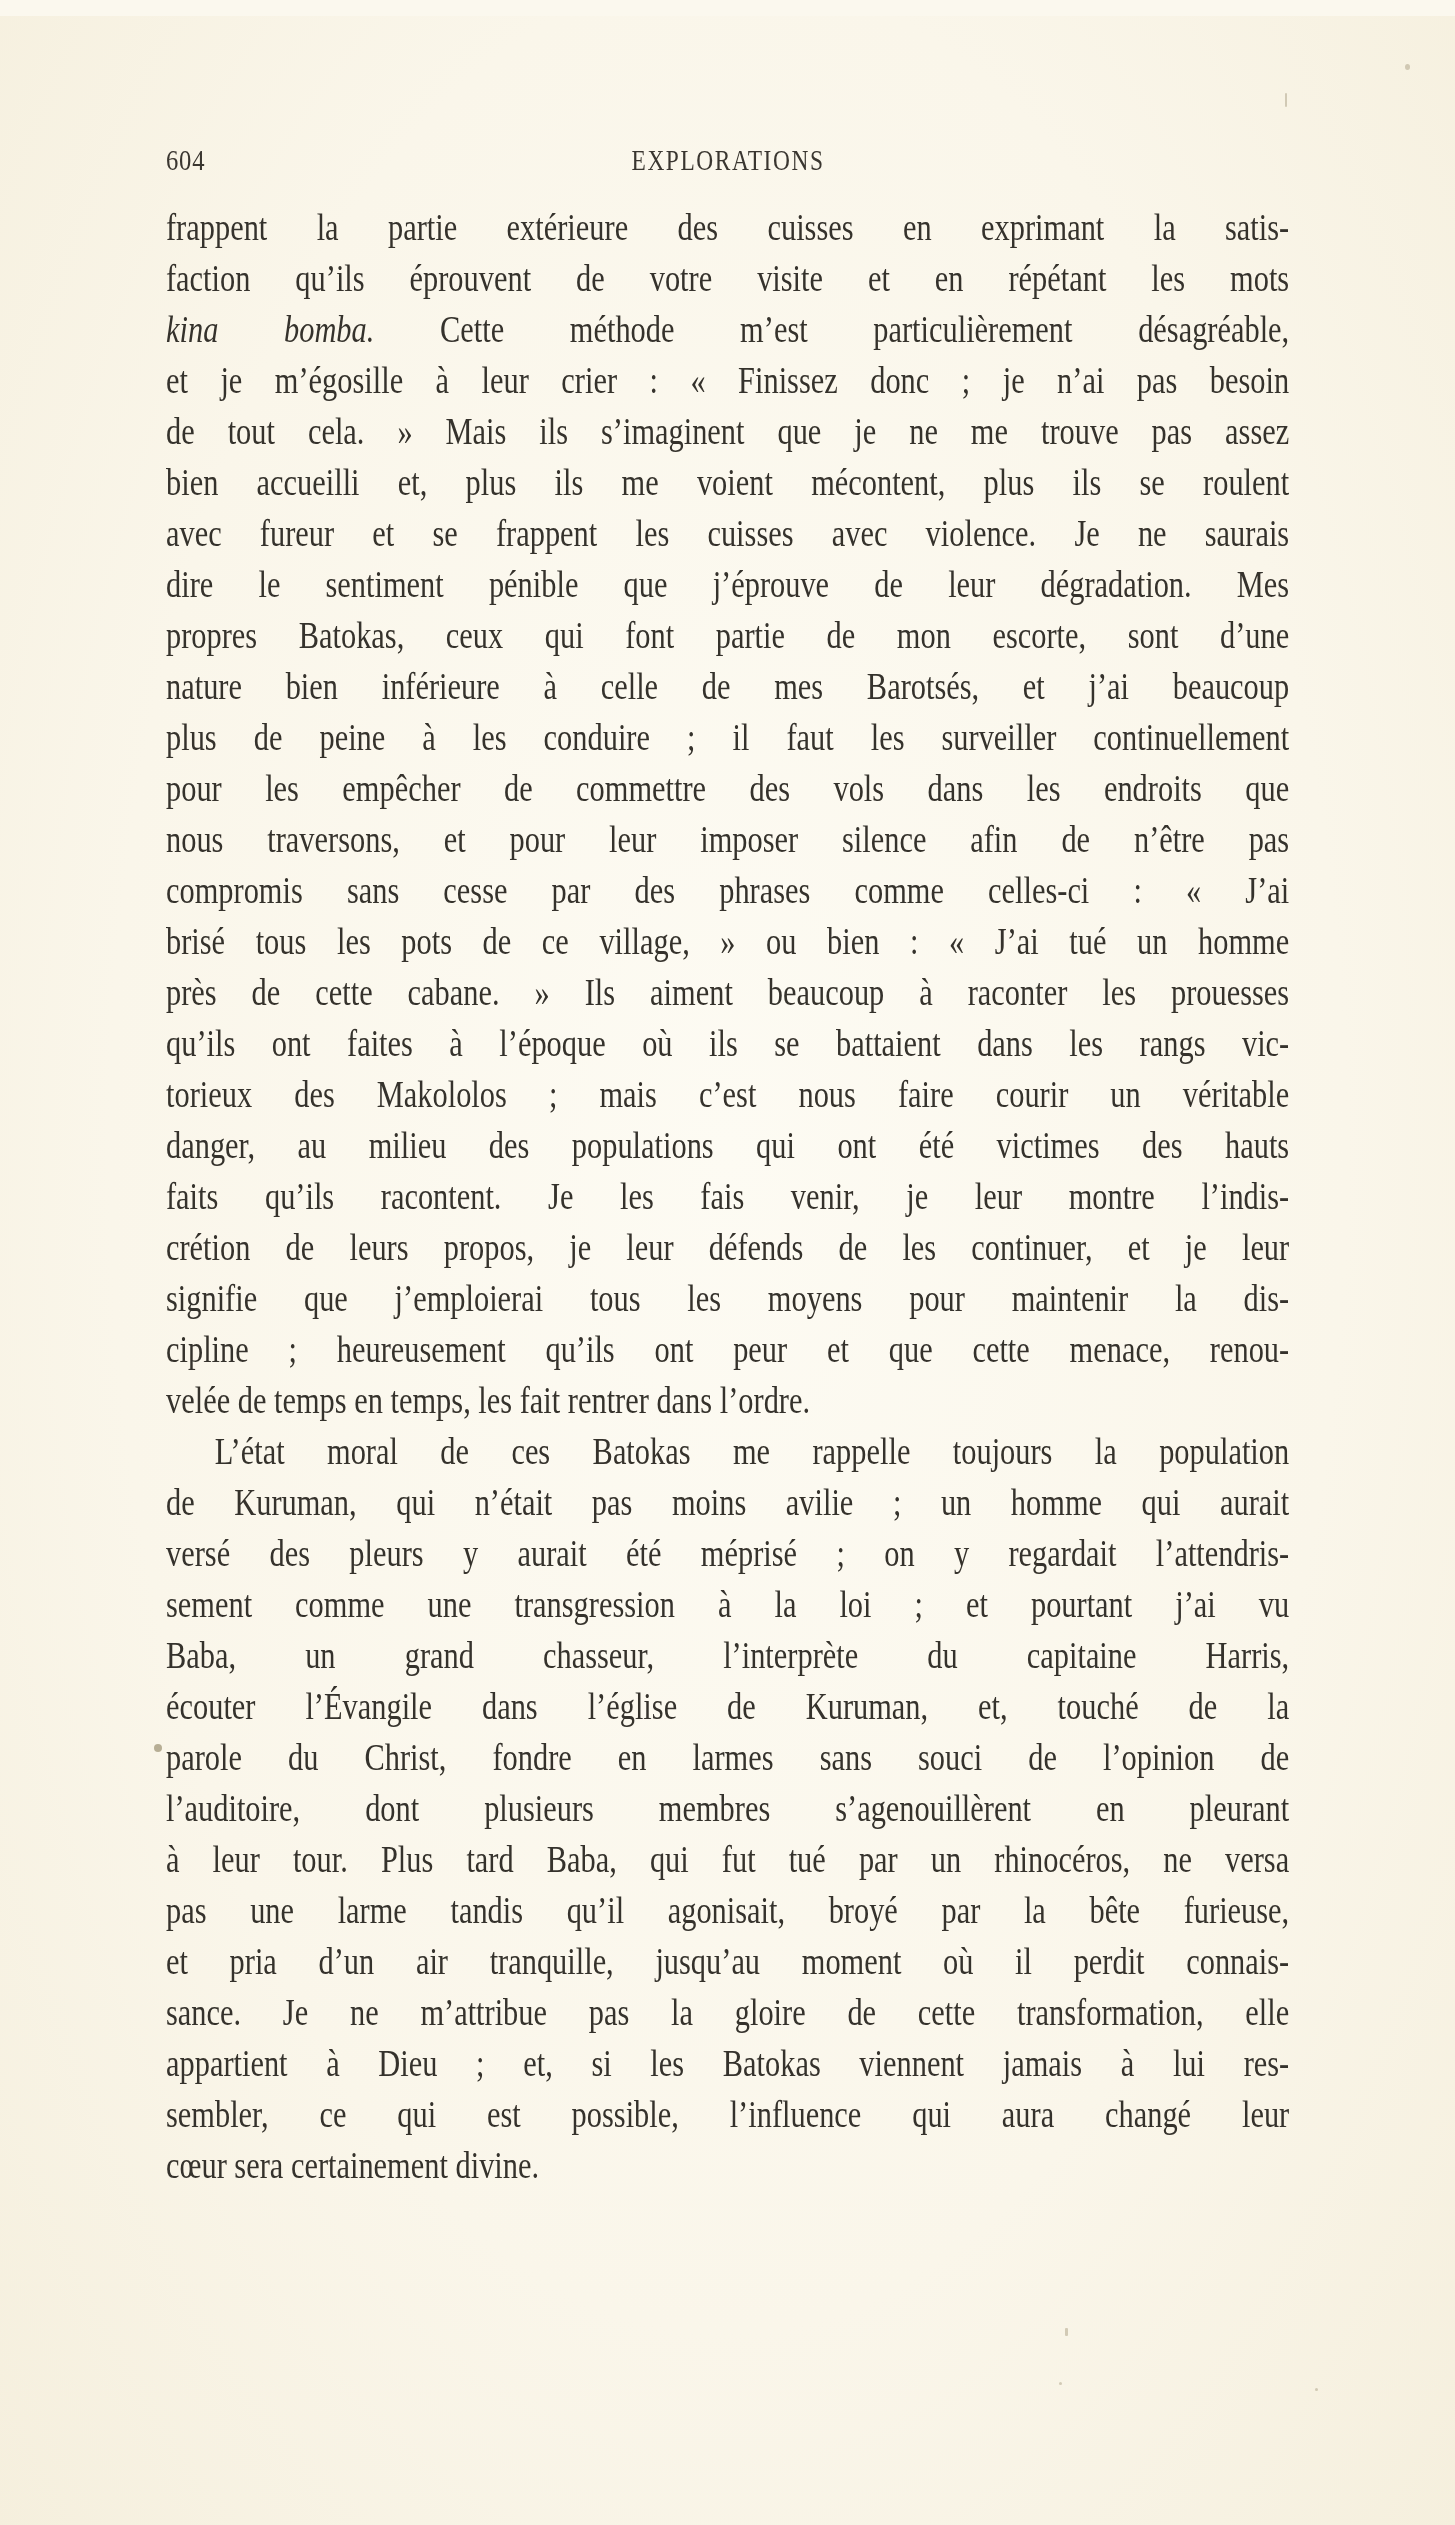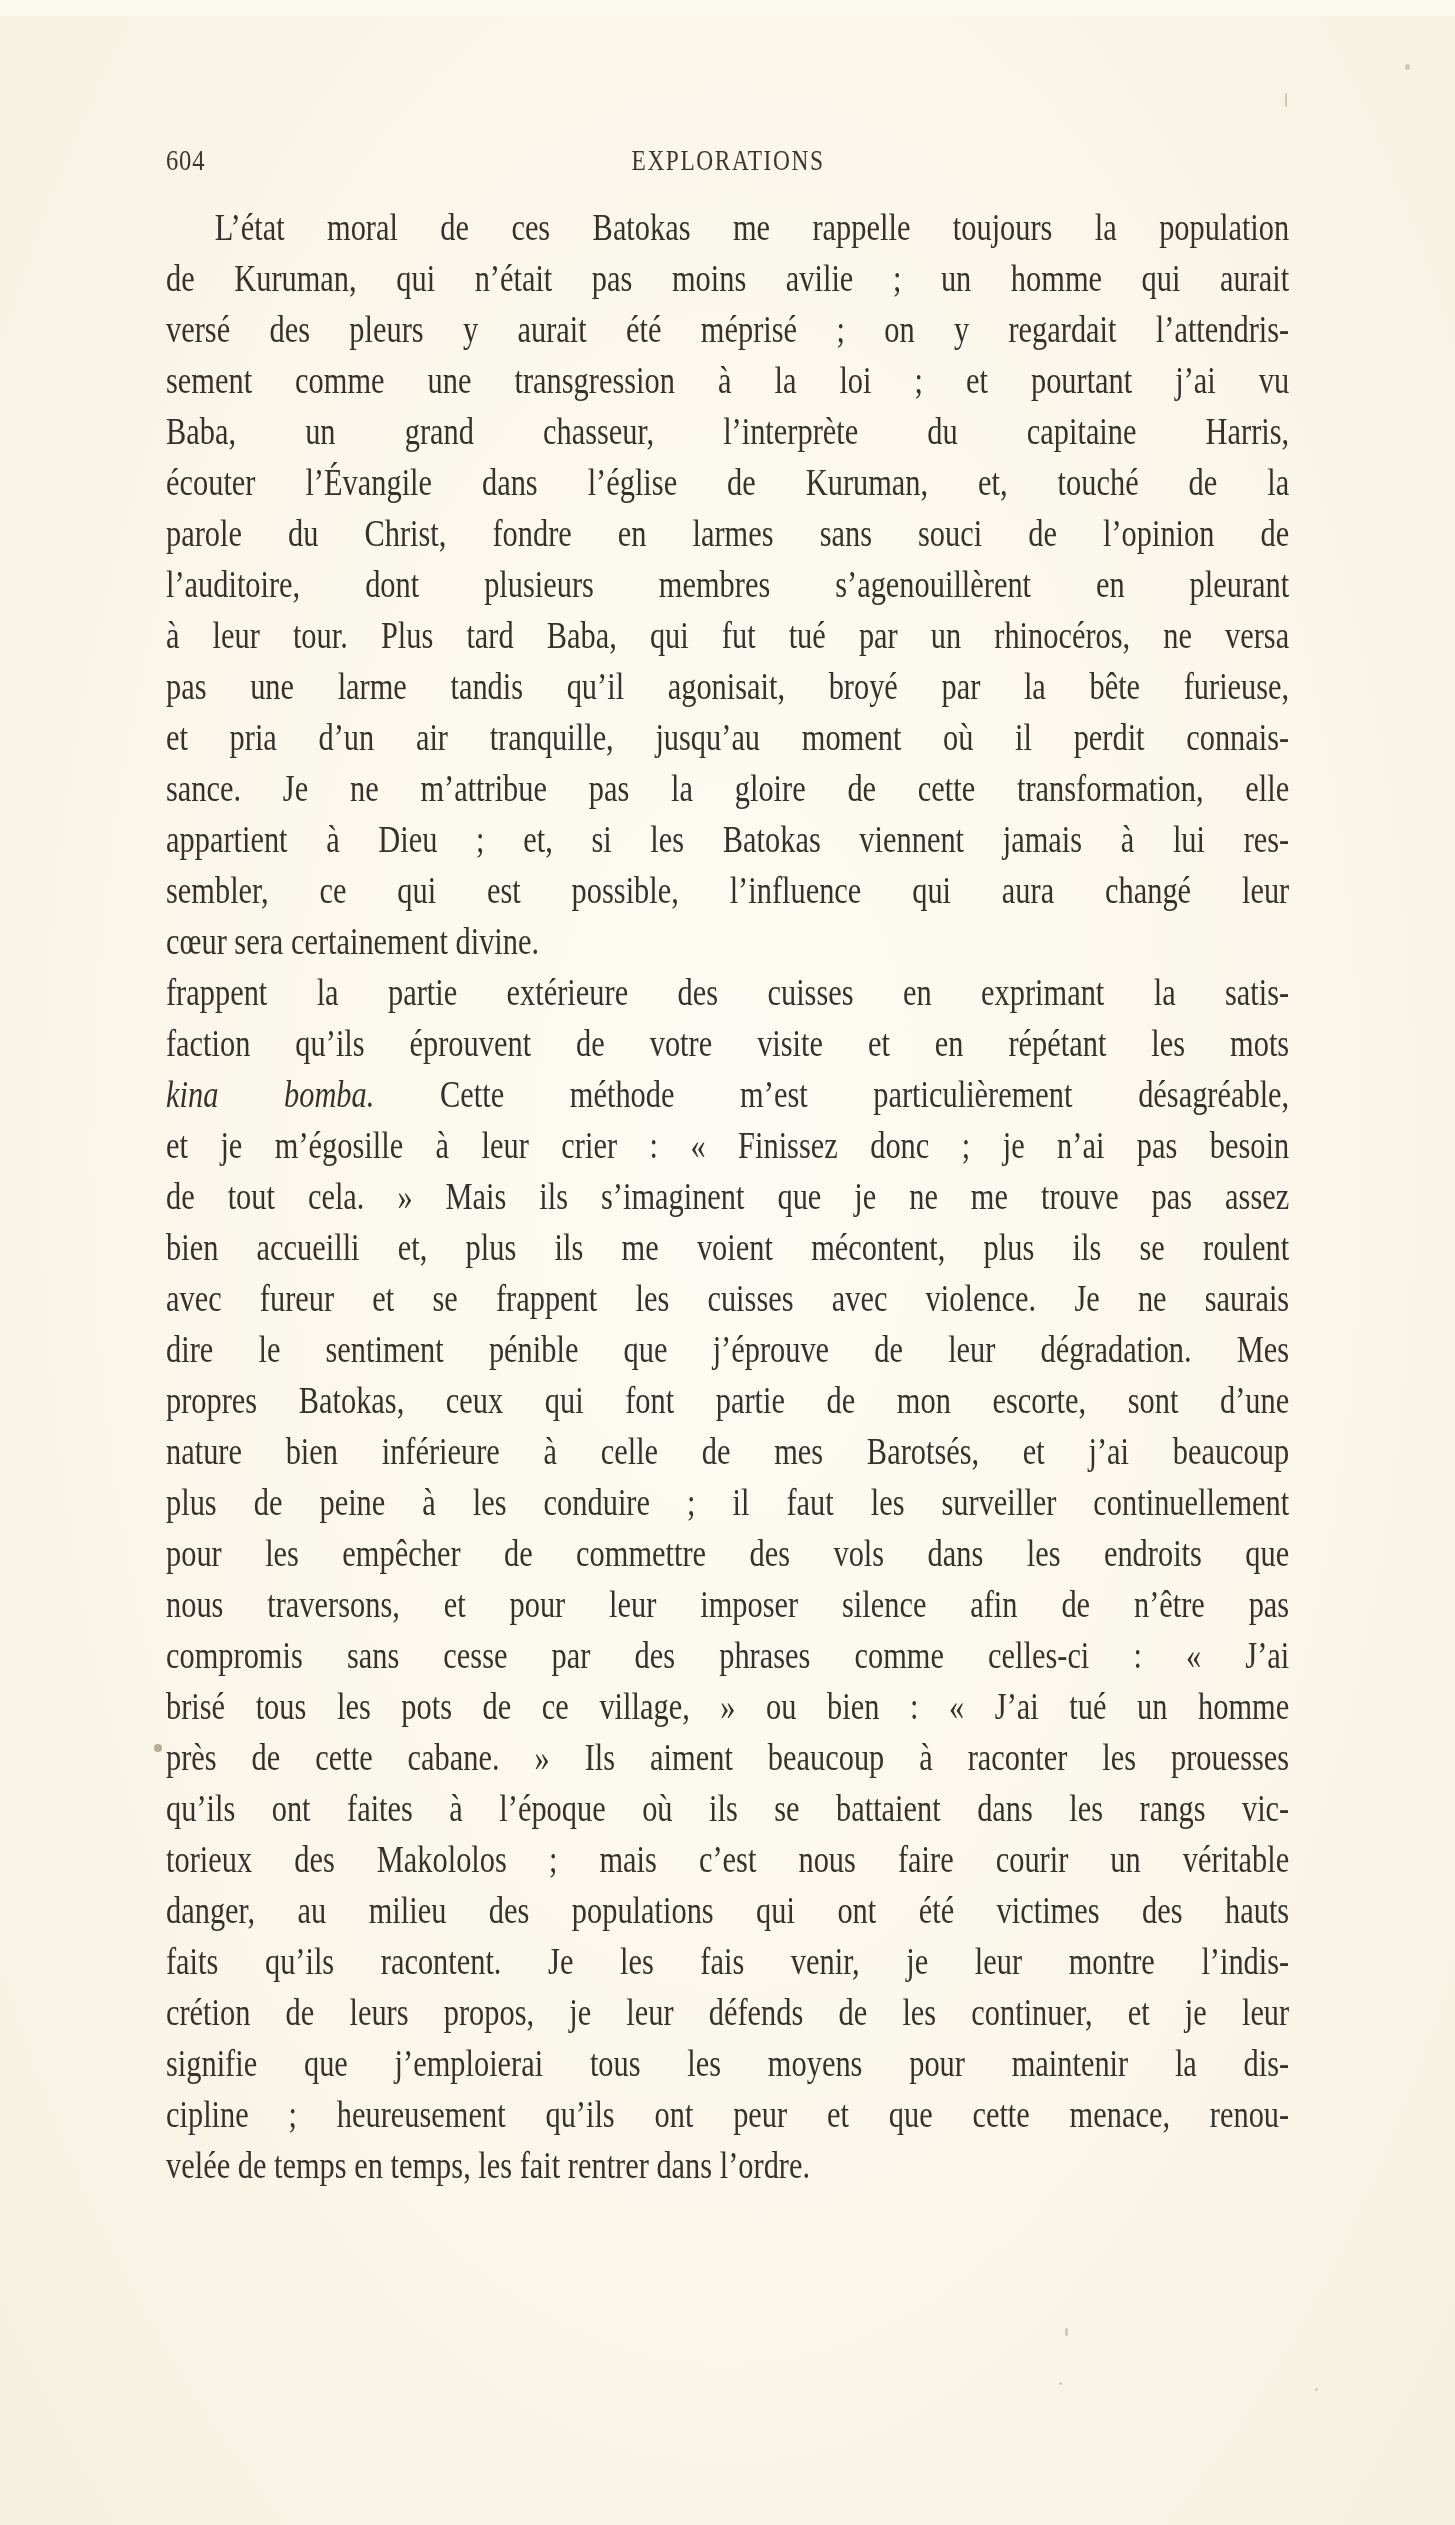--- a/index.html
+++ b/index.html
@@ -95,38 +95,20 @@
 
 <div class="page">
 
   <div class="running-head">
     <span class="page-number">604</span>
     <span class="running-title">EXPLORATIONS</span>
   </div>
 
   <div class="body-text">
     <div class="paragraph">
-      <span class="line indent">L’état moral de ces Batokas me rappelle toujours la population</span>
-      <span class="line">de Kuruman, qui n’était pas moins avilie ; un homme qui aurait</span>
-      <span class="line">versé des pleurs y aurait été méprisé ; on y regardait l’attendris-</span>
-      <span class="line">sement comme une transgression à la loi ; et pourtant j’ai vu</span>
-      <span class="line">Baba, un grand chasseur, l’interprète du capitaine Harris,</span>
-      <span class="line">écouter l’Évangile dans l’église de Kuruman, et, touché de la</span>
-      <span class="line">parole du Christ, fondre en larmes sans souci de l’opinion de</span>
-      <span class="line">l’auditoire, dont plusieurs membres s’agenouillèrent en pleurant</span>
-      <span class="line">à leur tour. Plus tard Baba, qui fut tué par un rhinocéros, ne versa</span>
-      <span class="line">pas une larme tandis qu’il agonisait, broyé par la bête furieuse,</span>
-      <span class="line">et pria d’un air tranquille, jusqu’au moment où il perdit connais-</span>
-      <span class="line">sance. Je ne m’attribue pas la gloire de cette transformation, elle</span>
-      <span class="line">appartient à Dieu ; et, si les Batokas viennent jamais à lui res-</span>
-      <span class="line">sembler, ce qui est possible, l’influence qui aura changé leur</span>
-      <span class="line last">cœur sera certainement divine.</span>
-    </div>
-
-    <div class="paragraph">
       <span class="line">frappent la partie extérieure des cuisses en exprimant la satis-</span>
       <span class="line">faction qu’ils éprouvent de votre visite et en répétant les mots</span>
       <span class="line"><span class="italic">kina bomba.</span><span> Cette méthode m’est particulièrement désagréable,</span></span>
       <span class="line">et je m’égosille à leur crier : « Finissez donc ; je n’ai pas besoin</span>
       <span class="line">de tout cela. » Mais ils s’imaginent que je ne me trouve pas assez</span>
       <span class="line">bien accueilli et, plus ils me voient mécontent, plus ils se roulent</span>
       <span class="line">avec fureur et se frappent les cuisses avec violence. Je ne saurais</span>
       <span class="line">dire le sentiment pénible que j’éprouve de leur dégradation. Mes</span>
       <span class="line">propres Batokas, ceux qui font partie de mon escorte, sont d’une</span>
       <span class="line">nature bien inférieure à celle de mes Barotsés, et j’ai beaucoup</span>
@@ -138,20 +120,38 @@
       <span class="line">près de cette cabane. » Ils aiment beaucoup à raconter les prouesses</span>
       <span class="line">qu’ils ont faites à l’époque où ils se battaient dans les rangs vic-</span>
       <span class="line">torieux des Makololos ; mais c’est nous faire courir un véritable</span>
       <span class="line">danger, au milieu des populations qui ont été victimes des hauts</span>
       <span class="line">faits qu’ils racontent. Je les fais venir, je leur montre l’indis-</span>
       <span class="line">crétion de leurs propos, je leur défends de les continuer, et je leur</span>
       <span class="line">signifie que j’emploierai tous les moyens pour maintenir la dis-</span>
       <span class="line">cipline ; heureusement qu’ils ont peur et que cette menace, renou-</span>
       <span class="line last">velée de temps en temps, les fait rentrer dans l’ordre.</span>
     </div>
+
+    <div class="paragraph">
+      <span class="line indent">L’état moral de ces Batokas me rappelle toujours la population</span>
+      <span class="line">de Kuruman, qui n’était pas moins avilie ; un homme qui aurait</span>
+      <span class="line">versé des pleurs y aurait été méprisé ; on y regardait l’attendris-</span>
+      <span class="line">sement comme une transgression à la loi ; et pourtant j’ai vu</span>
+      <span class="line">Baba, un grand chasseur, l’interprète du capitaine Harris,</span>
+      <span class="line">écouter l’Évangile dans l’église de Kuruman, et, touché de la</span>
+      <span class="line">parole du Christ, fondre en larmes sans souci de l’opinion de</span>
+      <span class="line">l’auditoire, dont plusieurs membres s’agenouillèrent en pleurant</span>
+      <span class="line">à leur tour. Plus tard Baba, qui fut tué par un rhinocéros, ne versa</span>
+      <span class="line">pas une larme tandis qu’il agonisait, broyé par la bête furieuse,</span>
+      <span class="line">et pria d’un air tranquille, jusqu’au moment où il perdit connais-</span>
+      <span class="line">sance. Je ne m’attribue pas la gloire de cette transformation, elle</span>
+      <span class="line">appartient à Dieu ; et, si les Batokas viennent jamais à lui res-</span>
+      <span class="line">sembler, ce qui est possible, l’influence qui aura changé leur</span>
+      <span class="line last">cœur sera certainement divine.</span>
+    </div>
   </div>
 
   <span class="speck" style="left:1405px; top:48px; width:5px; height:6px;"></span>
   <span class="speck" style="left:1285px; top:77px; width:2px; height:14px; border-radius:1px;"></span>
   <span class="speck" style="left:1059px; top:2366px; width:3px; height:3px;"></span>
   <span class="speck" style="left:1315px; top:2372px; width:3px; height:3px;"></span>
   <span class="speck" style="left:1065px; top:2312px; width:3px; height:8px; border-radius:1px;"></span>
   <span class="speck" style="left:154px; top:1728px; width:8px; height:8px; background:#8a7f5e;"></span>
 </div>
 

